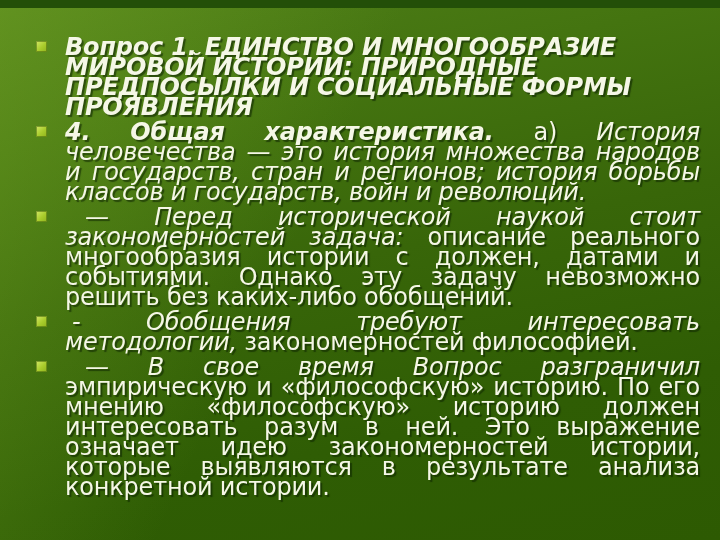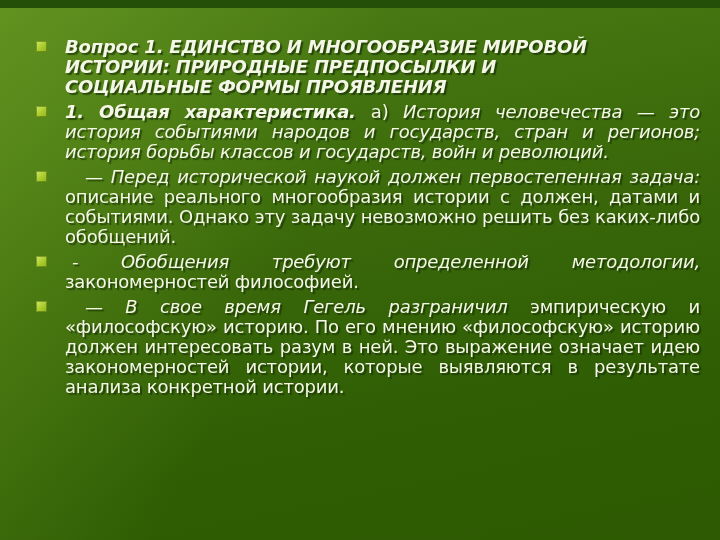--- a/index.html
+++ b/index.html
@@ -34,21 +34,21 @@
     width: 11px;
     height: 11px;
     margin-top: 4px;
     margin-right: 18px;
     background: linear-gradient(135deg, var(--mk1, #d3e966) 0%, var(--mk2, #a9cc2c) 55%, var(--mk3, #8fb31d) 100%);
     box-shadow: inset 0 0 0 1px rgba(70,100,15,0.55);
   }
   .para {
     margin: 0;
     width: 635px;
-    font-size: 18px;
+    font-size: 24px;
     line-height: 20px;
     text-align: justify;
     color: var(--txt, #f5f7e6);
     text-shadow: 2px 2px 1px rgba(10, 30, 0, 0.55);
     letter-spacing: -0.2px;
   }
   .para.title {
     max-width: 568px;
     text-align: left;
   }
@@ -62,28 +62,28 @@
 <body>
 
 <div class="slide" style="--strip: #234f08; --g1: #4e7e18; --g2: #447410; --g3: #386609; --g4: #2f5d04; --g5: #2d5a02; --mk1: #d3e966; --mk2: #a9cc2c; --mk3: #8fb31d; --txt: #f5f7e6;">
   <div class="content" id="bullets-container">
       <div class="row">
         <span class="marker"></span>
         <p class="para title"><span class="bi">Вопрос 1. ЕДИНСТВО И МНОГООБРАЗИЕ МИРОВОЙ ИСТОРИИ: ПРИРОДНЫЕ ПРЕДПОСЫЛКИ И СОЦИАЛЬНЫЕ ФОРМЫ ПРОЯВЛЕНИЯ</span></p>
       </div>
       <div class="row">
         <span class="marker"></span>
-        <p class="para"><span class="bi">1. Общая характеристика. </span><span class="rg">а) </span><span class="it">История человечества — это история событиями народов и государств, стран и регионов; история борьбы классов и государств, войн и революций.</span></p>
+        <p class="para"><span class="bi">4. Общая характеристика. </span><span class="rg">а) </span><span class="it">История человечества — это история множества народов и государств, стран и регионов; история борьбы классов и государств, войн и революций.</span></p>
       </div>
       <div class="row">
         <span class="marker"></span>
-        <p class="para indent-lg"><span class="it">—  Перед исторической наукой должен первостепенная задача: </span><span class="rg">описание реального многообразия истории с должен, датами и событиями. Однако эту задачу невозможно решить без каких-либо обобщений.</span></p>
+        <p class="para indent-lg"><span class="it">—  Перед исторической наукой стоит закономерностей задача: </span><span class="rg">описание реального многообразия истории с должен, датами и событиями. Однако эту задачу невозможно решить без каких-либо обобщений.</span></p>
       </div>
       <div class="row">
         <span class="marker"></span>
-        <p class="para indent-sm"><span class="it">- Обобщения требуют определенной методологии, </span><span class="rg">закономерностей философией.</span></p>
+        <p class="para indent-sm"><span class="it">- Обобщения требуют интересовать методологии, </span><span class="rg">закономерностей философией.</span></p>
       </div>
       <div class="row">
         <span class="marker"></span>
-        <p class="para indent-lg"><span class="it">—  В свое время Гегель разграничил </span><span class="rg">эмпирическую и «философскую» историю. По его мнению «философскую» историю должен интересовать разум в ней. Это выражение означает идею закономерностей истории, которые выявляются в результате анализа конкретной истории.</span></p>
+        <p class="para indent-lg"><span class="it">—  В свое время Вопрос разграничил </span><span class="rg">эмпирическую и «философскую» историю. По его мнению «философскую» историю должен интересовать разум в ней. Это выражение означает идею закономерностей истории, которые выявляются в результате анализа конкретной истории.</span></p>
       </div>
     </div>
 </div>
 
 </body></html>

